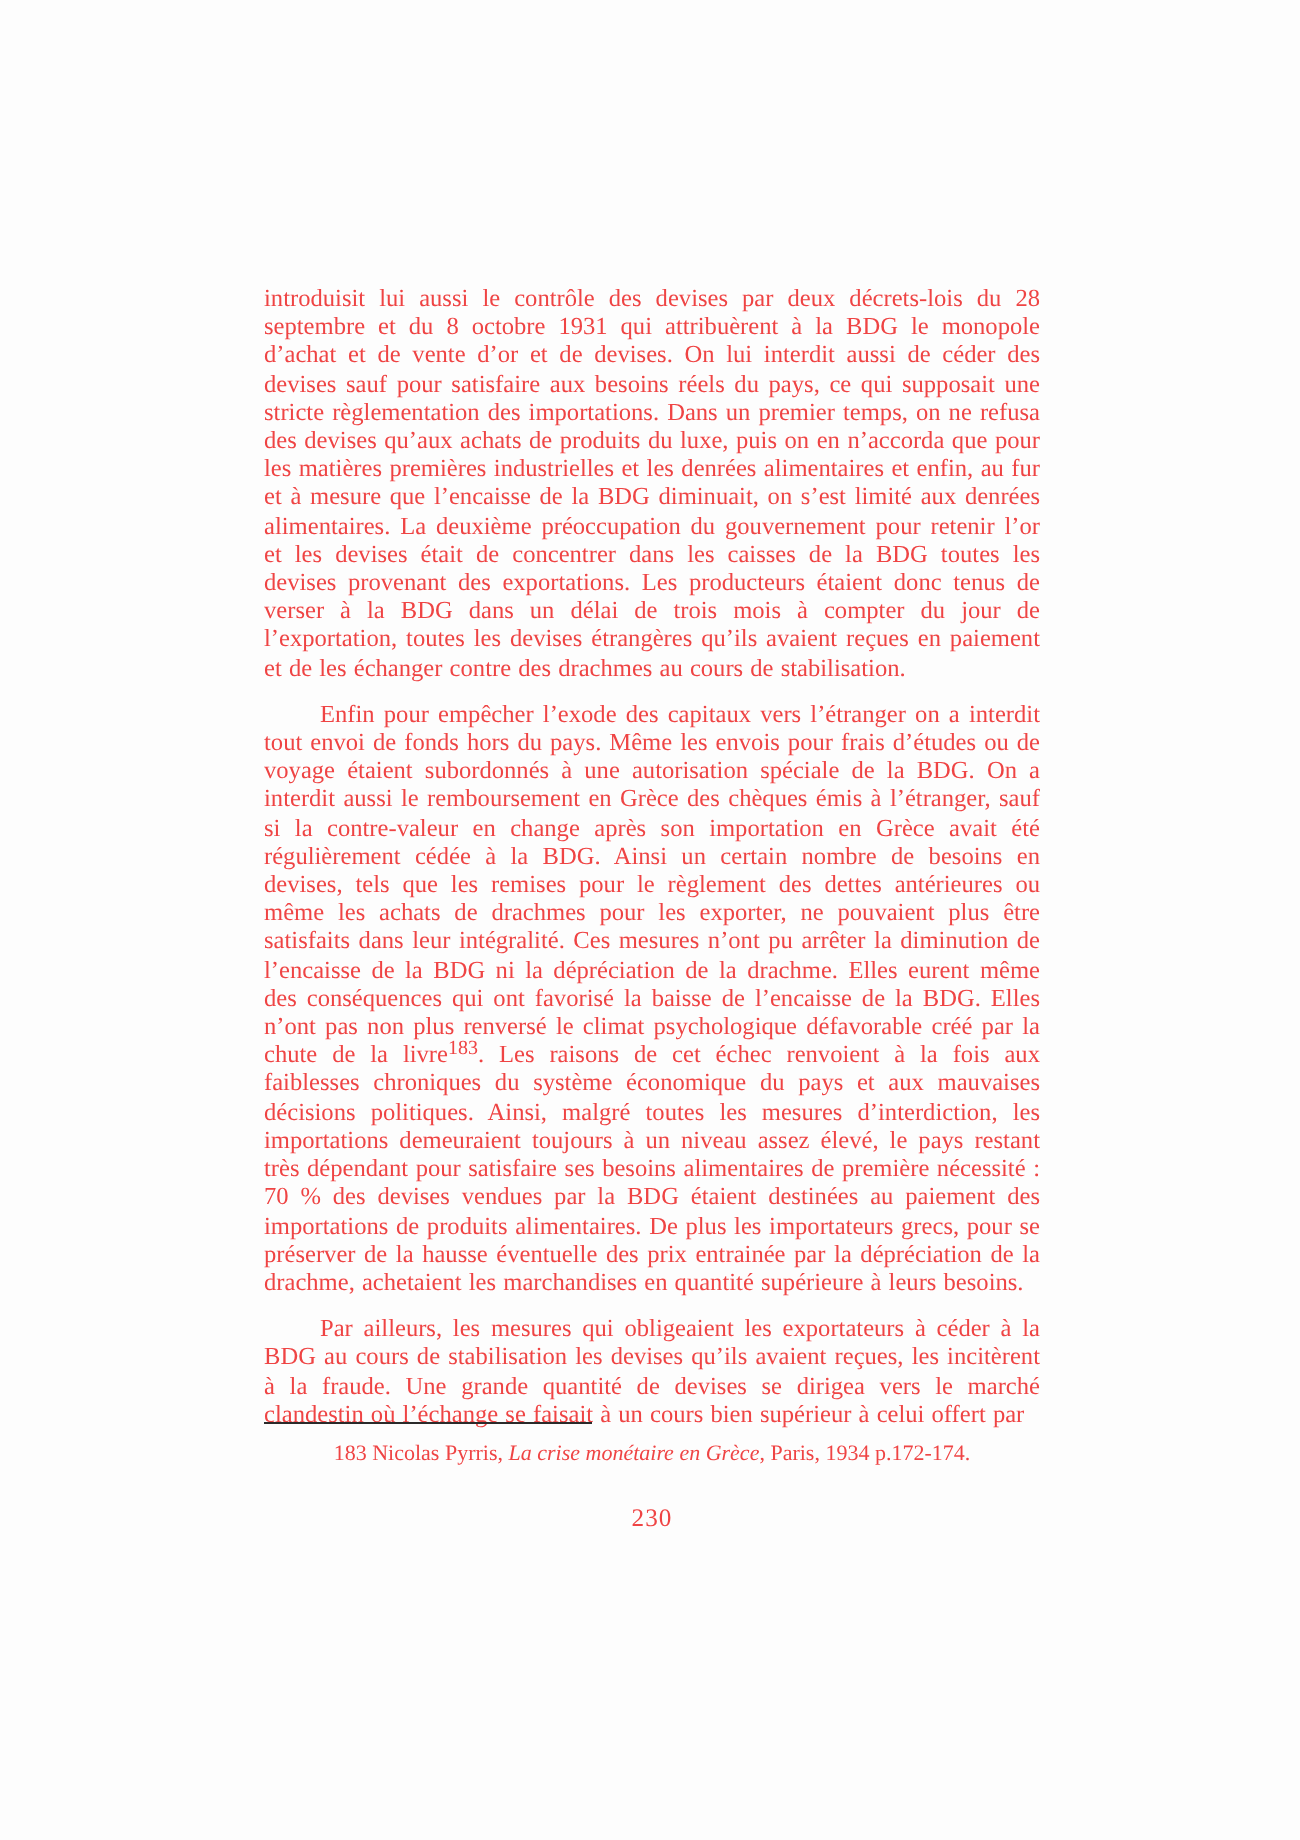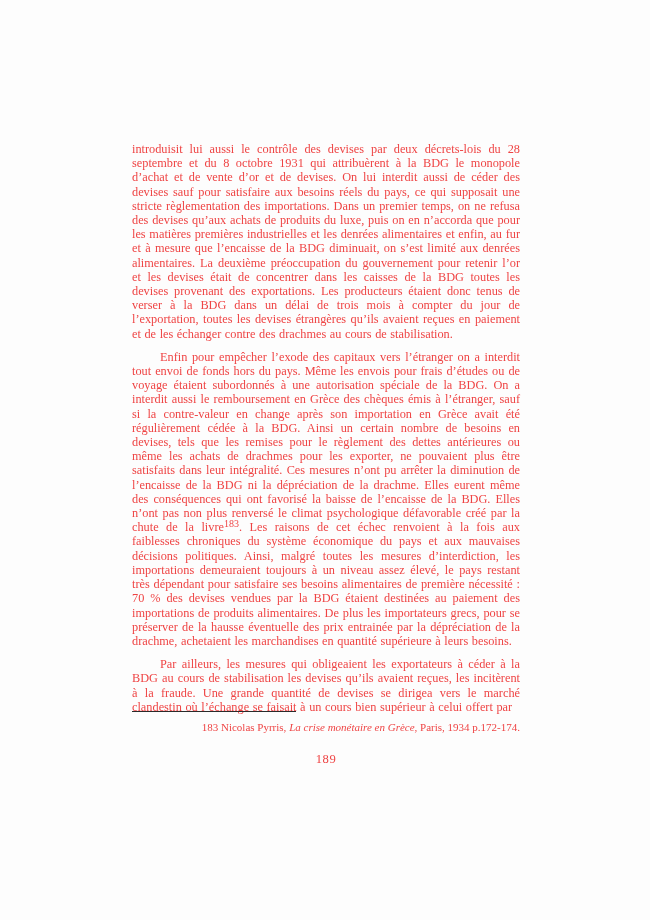--- a/index.html
+++ b/index.html
@@ -46,21 +46,21 @@
   }
   .footnote-rule {
     width: 164px;
     height: 0;
     border-top: 1.3px solid #2a2a2a;
   }
   .footnote {
     margin: 9px 0 0 0;
     font-size: 11px;
     line-height: 13px;
-    text-align: right;
+    text-align: center;
   }
   .page-number {
     position: absolute;
     left: 132px;
     top: 752px;
     width: 388px;
     text-align: center;
     font-size: 12.6px;
     letter-spacing: 0.5px;
   }
@@ -76,15 +76,15 @@
     <p class="para indented"><span>Enfin pour empêcher l’exode des capitaux vers l’étranger on a interdit tout envoi de fonds hors du pays. Même les envois pour frais d’études ou de voyage étaient subordonnés à une autorisation spéciale de la BDG. On a interdit aussi le remboursement en Grèce des chèques émis à l’étranger, sauf si la contre-valeur en change après son importation en Grèce avait été régulièrement cédée à la BDG. Ainsi un certain nombre de besoins en devises, tels que les remises pour le règlement des dettes antérieures ou même les achats de drachmes pour les exporter, ne pouvaient plus être satisfaits dans leur intégralité. Ces mesures n’ont pu arrêter la diminution de l’encaisse de la BDG ni la dépréciation de la drachme. Elles eurent même des conséquences qui ont favorisé la baisse de l’encaisse de la BDG. Elles n’ont pas non plus renversé le climat psychologique défavorable créé par la chute de la livre</span><sup class="footnote-ref">183</sup><span>. Les raisons de cet échec renvoient à la fois aux faiblesses chroniques du système économique du pays et aux mauvaises décisions politiques. Ainsi, malgré toutes les mesures d’interdiction, les importations demeuraient toujours à un niveau assez élevé, le pays restant très dépendant pour satisfaire ses besoins alimentaires de première nécessité : 70 % des devises vendues par la BDG étaient destinées au paiement des importations de produits alimentaires. De plus les importateurs grecs, pour se préserver de la hausse éventuelle des prix entrainée par la dépréciation de la drachme, achetaient les marchandises en quantité supérieure à leurs besoins.</span></p>
 
     <p class="para indented">Par ailleurs, les mesures qui obligeaient les exportateurs à céder à la BDG au cours de stabilisation les devises qu’ils avaient reçues, les incitèrent à la fraude. Une grande quantité de devises se dirigea vers le marché clandestin où l’échange se faisait à un cours bien supérieur à celui offert par</p>
   </div>
 
   <div class="footnote-block">
     <div class="footnote-rule"></div>
     <p class="footnote"><span>183 Nicolas Pyrris, </span><em>La crise monétaire en Grèce</em><span>, Paris, 1934 p.172-174.</span></p>
   </div>
 
-  <div class="page-number">189</div>
+  <div class="page-number">230</div>
 
 </div>
 
 </body></html>

